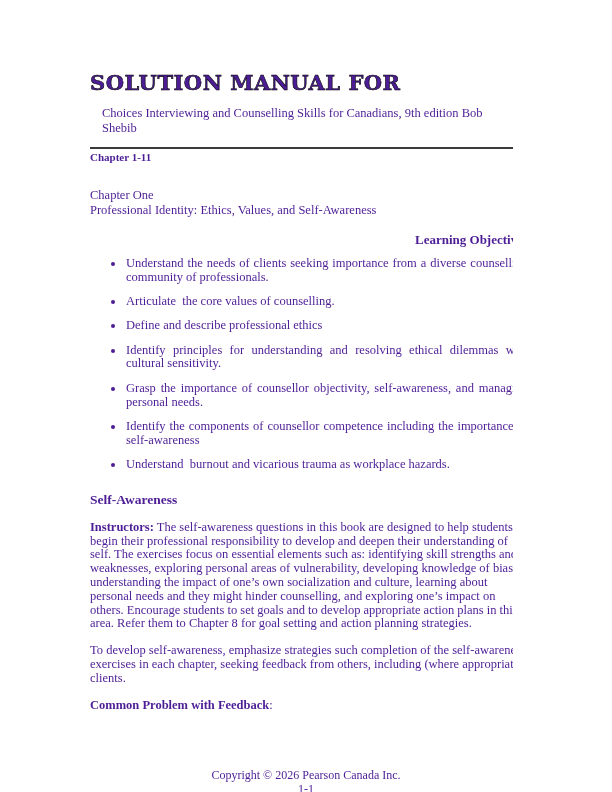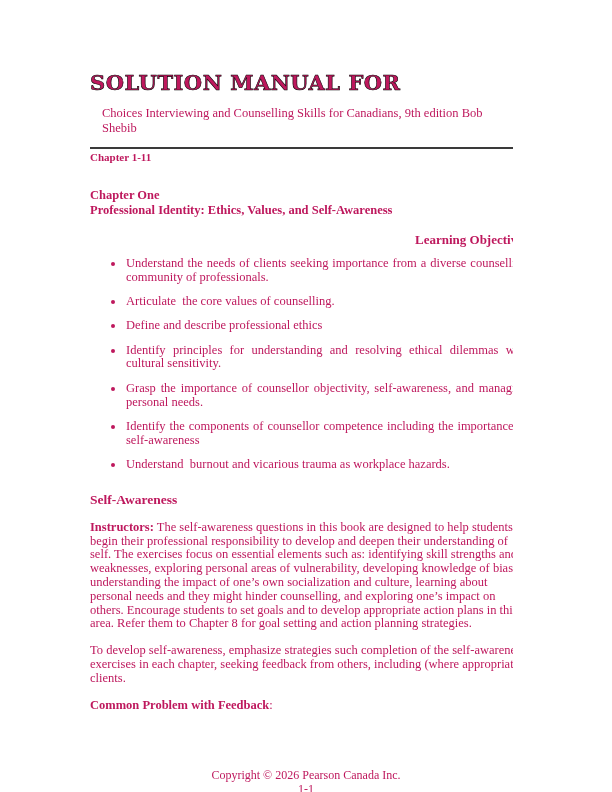--- a/index.html
+++ b/index.html
@@ -6,21 +6,21 @@
     margin: 0;
     padding: 0;
     background: #ffffff;
   }
   .page {
     position: relative;
     width: 513px;
     height: 792px;
     background: #ffffff;
     font-family: "Liberation Serif", serif;
-    color: #be185d;
+    color: #4c1d95;
     overflow: hidden;
     border-radius: 26px;
   }
   .content {
     position: absolute;
     left: 90px;
     top: 72px;
     width: 438px;
   }
   .doc-title {
@@ -43,21 +43,21 @@
     margin: 3px 0 1px 0;
   }
   .chapter-range {
     font-weight: bold;
     font-size: 11px;
     line-height: 15px;
     margin: 0;
   }
   .chapter-block {
     margin-top: 23px;
-    font-weight: bold;
+    font-weight: normal;
     font-size: 12.5px;
     line-height: 15px;
   }
   .section-heading {
     font-weight: bold;
     font-size: 13px;
     line-height: 15px;
     margin: 14px 0 0 0;
     text-align: right;
   }

